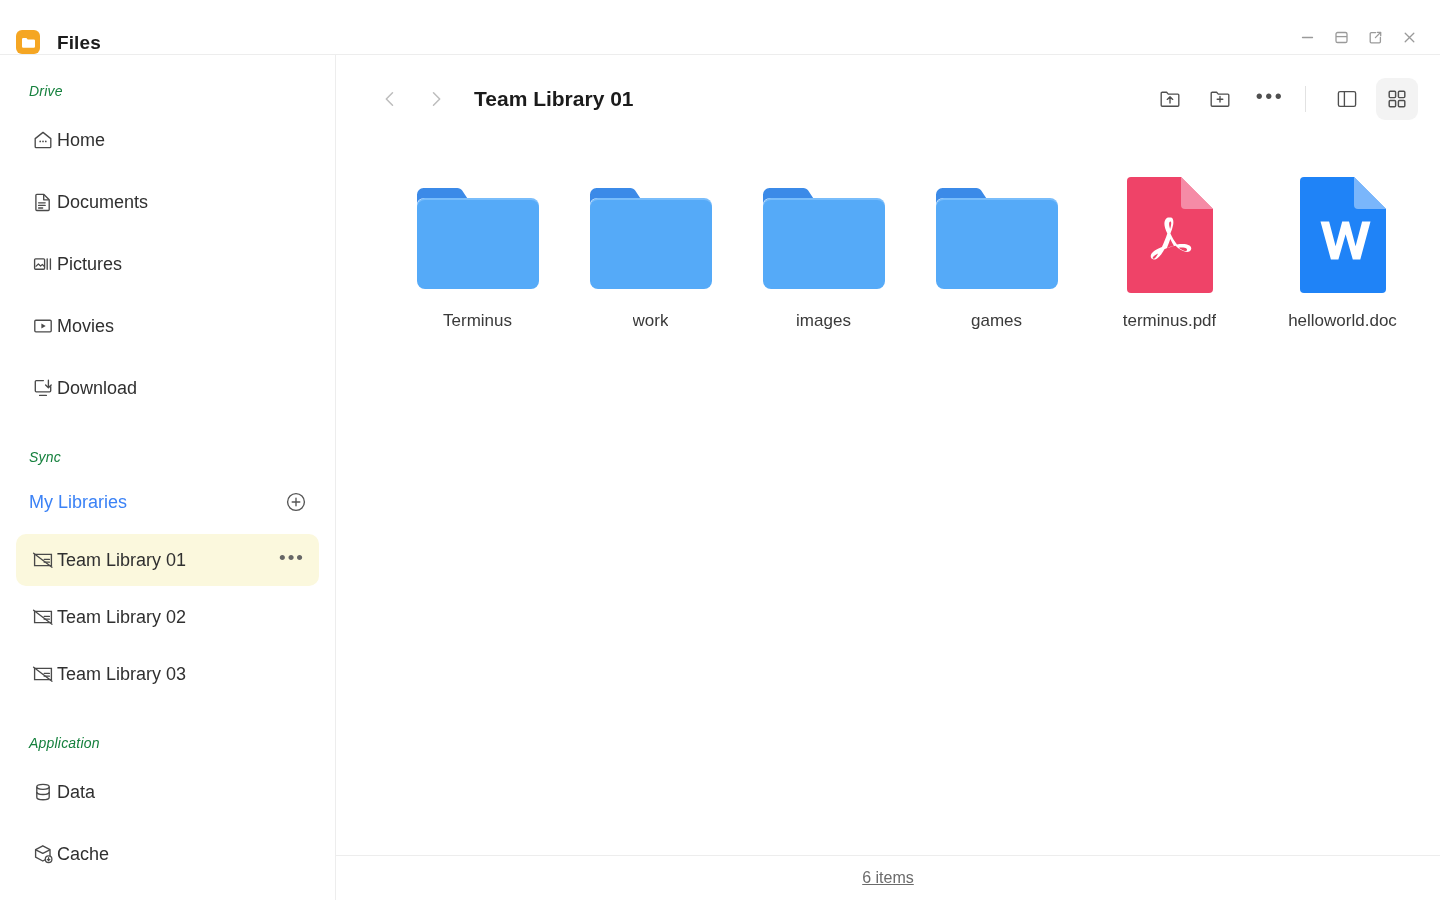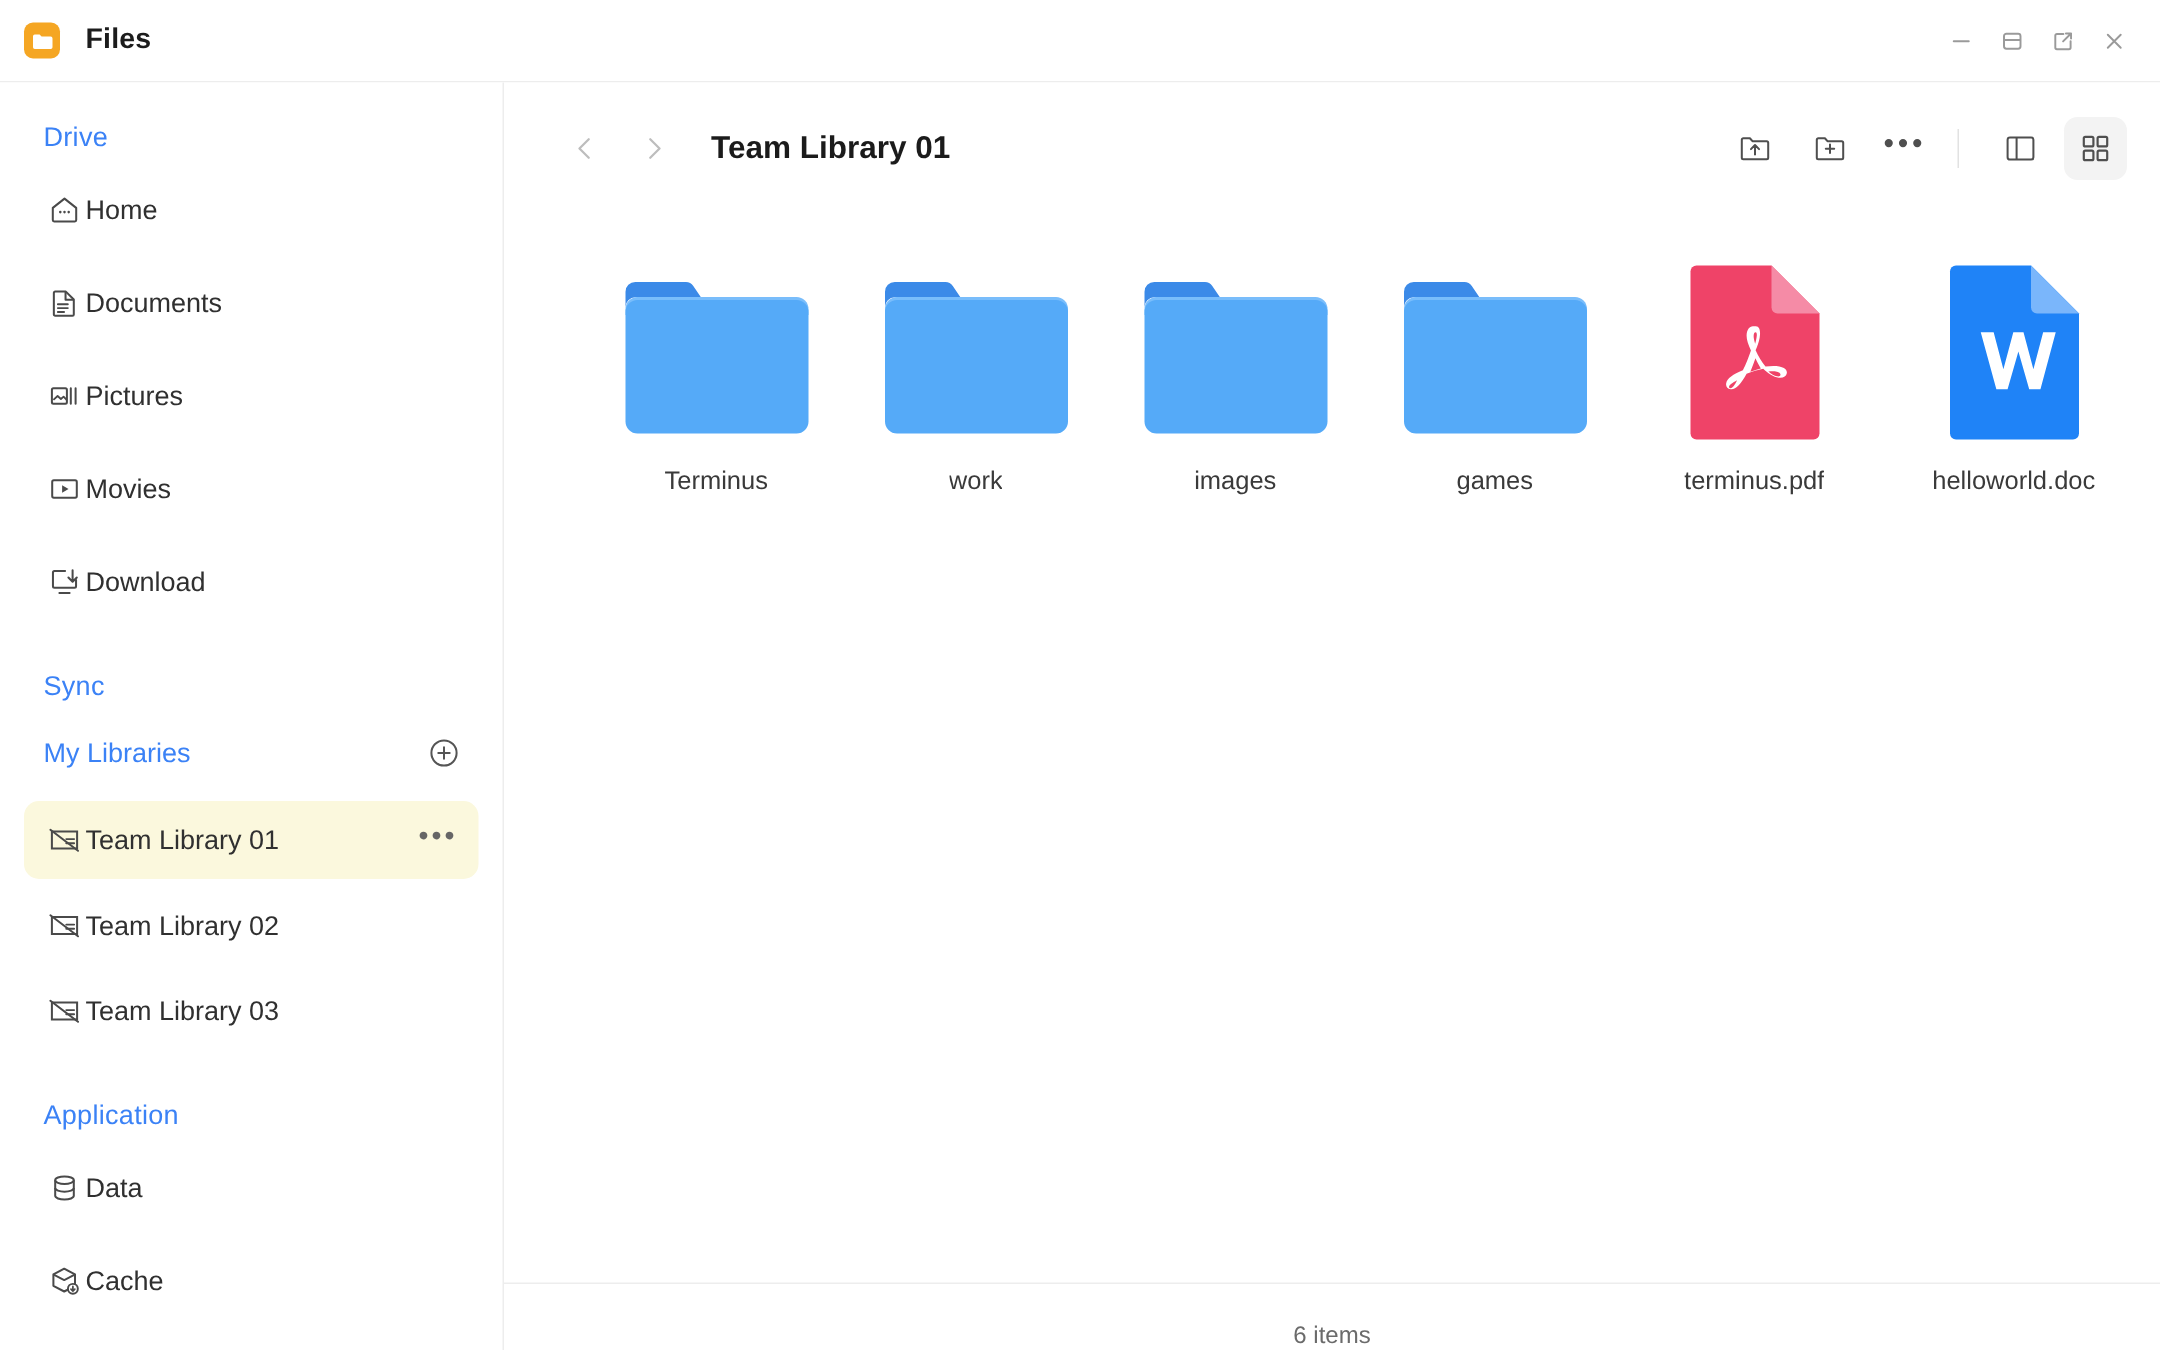--- a/index.html
+++ b/index.html
@@ -9,21 +9,21 @@
     font-family: "Liberation Sans", sans-serif;
     color: #2f2f2f;
     overflow: hidden;
   }
 
   .window { width: 1440px; height: 900px; display: flex; flex-direction: column; background:#fff; }
 
   
   .titlebar {
     height: 55px; min-height: 55px;
-    display: flex; align-items: center;
+    display: flex; align-items: flex-end;
     border-bottom: 1px solid #ededed;
     padding: 0 14px 0 16px;
     background: #fff;
   }
   .app-icon {
     width: 24px; height: 24px; border-radius: 6px;
     background: #f5a623;
     display: flex; align-items: center; justify-content: center;
     flex: 0 0 auto;
   }
@@ -46,24 +46,25 @@
   
   .sidebar {
     width: 336px; min-width: 336px;
     border-right: 1px solid #ededed;
     background: #fff;
     padding-top: 18px;
     overflow: hidden;
     position: relative;
   }
   .section-label {
-    font-size: 18px; color: #3b82f6;
+    font-size: 14px; color: #15803d;
     padding: 0 0 0 29px;
     height: 36px; display: flex; align-items: center;
     letter-spacing: .2px;
+    font-style: italic;
   }
   .nav-item {
     height: 62px;
     display: flex; align-items: center;
     padding: 0 18px 0 29px;
     font-size: 18px; color: #303030;
     border-radius: 10px;
     margin: 0 16px 0 16px;
     padding-left: 13px;
   }
@@ -144,22 +145,22 @@
   .icon-wrap { height: 118px; display: flex; align-items: flex-end; justify-content: center; }
   .file-name {
     margin-top: 16px; font-size: 17px; color: #3a3a3a;
     max-width: 170px; white-space: nowrap; overflow: hidden; text-overflow: ellipsis;
   }
 
   
   .statusbar {
     height: 45px; min-height: 45px;
     border-top: 1px solid #ededed;
-    display: flex; align-items: flex-end; justify-content: center;
-    font-size: 16px; color: #6b6b6b;
+    display: flex; align-items: center; justify-content: center;
+    font-size: 16px; color: #6b6b6b; text-decoration: underline;
   }
 </style>
 </head>
 <body>
 
 <div class="window">
 
   <div class="titlebar">
     <div class="app-icon">
       <svg width="15" height="13" viewBox="0 0 15 13" fill="none">

